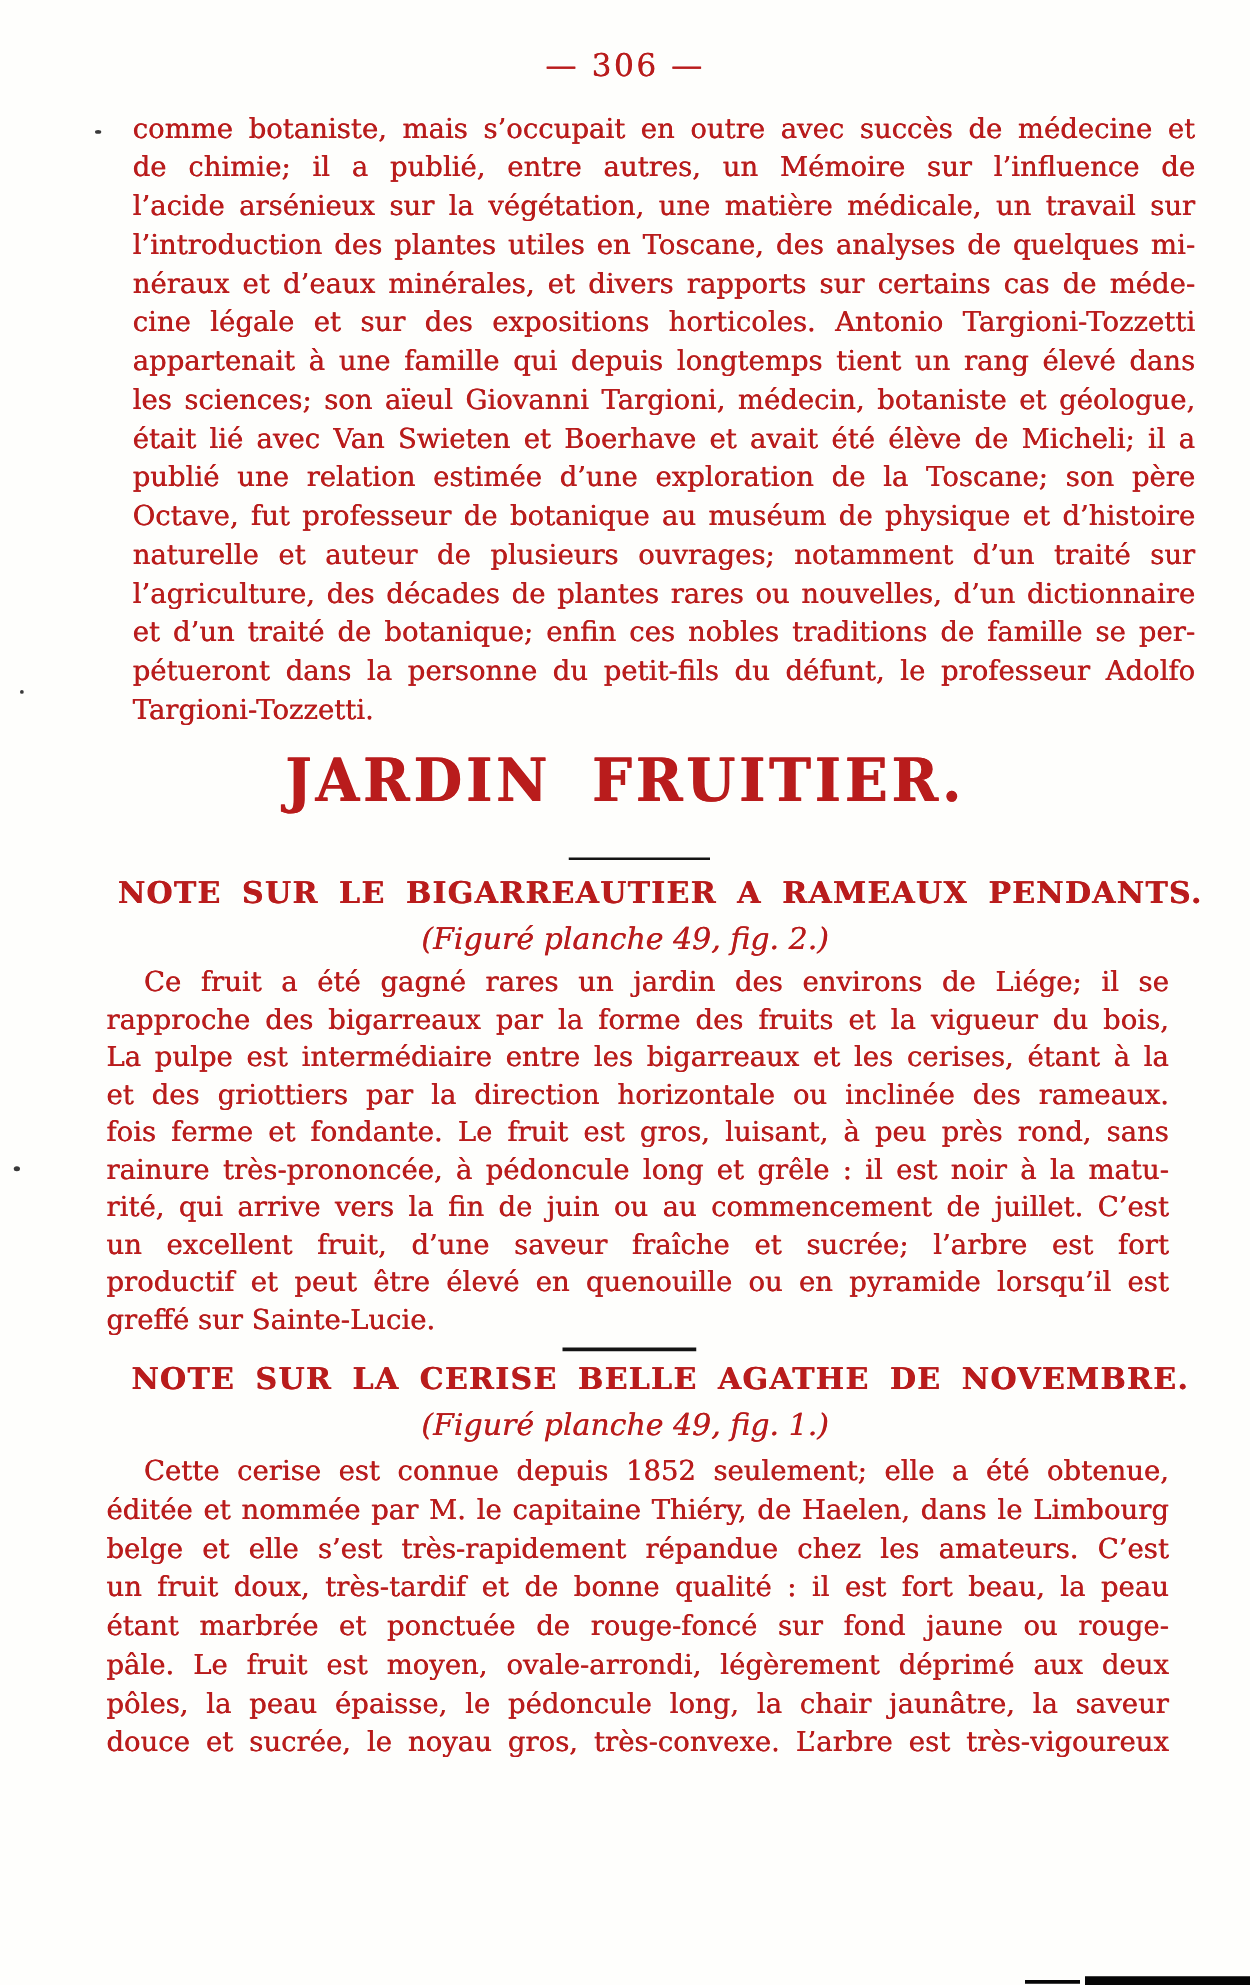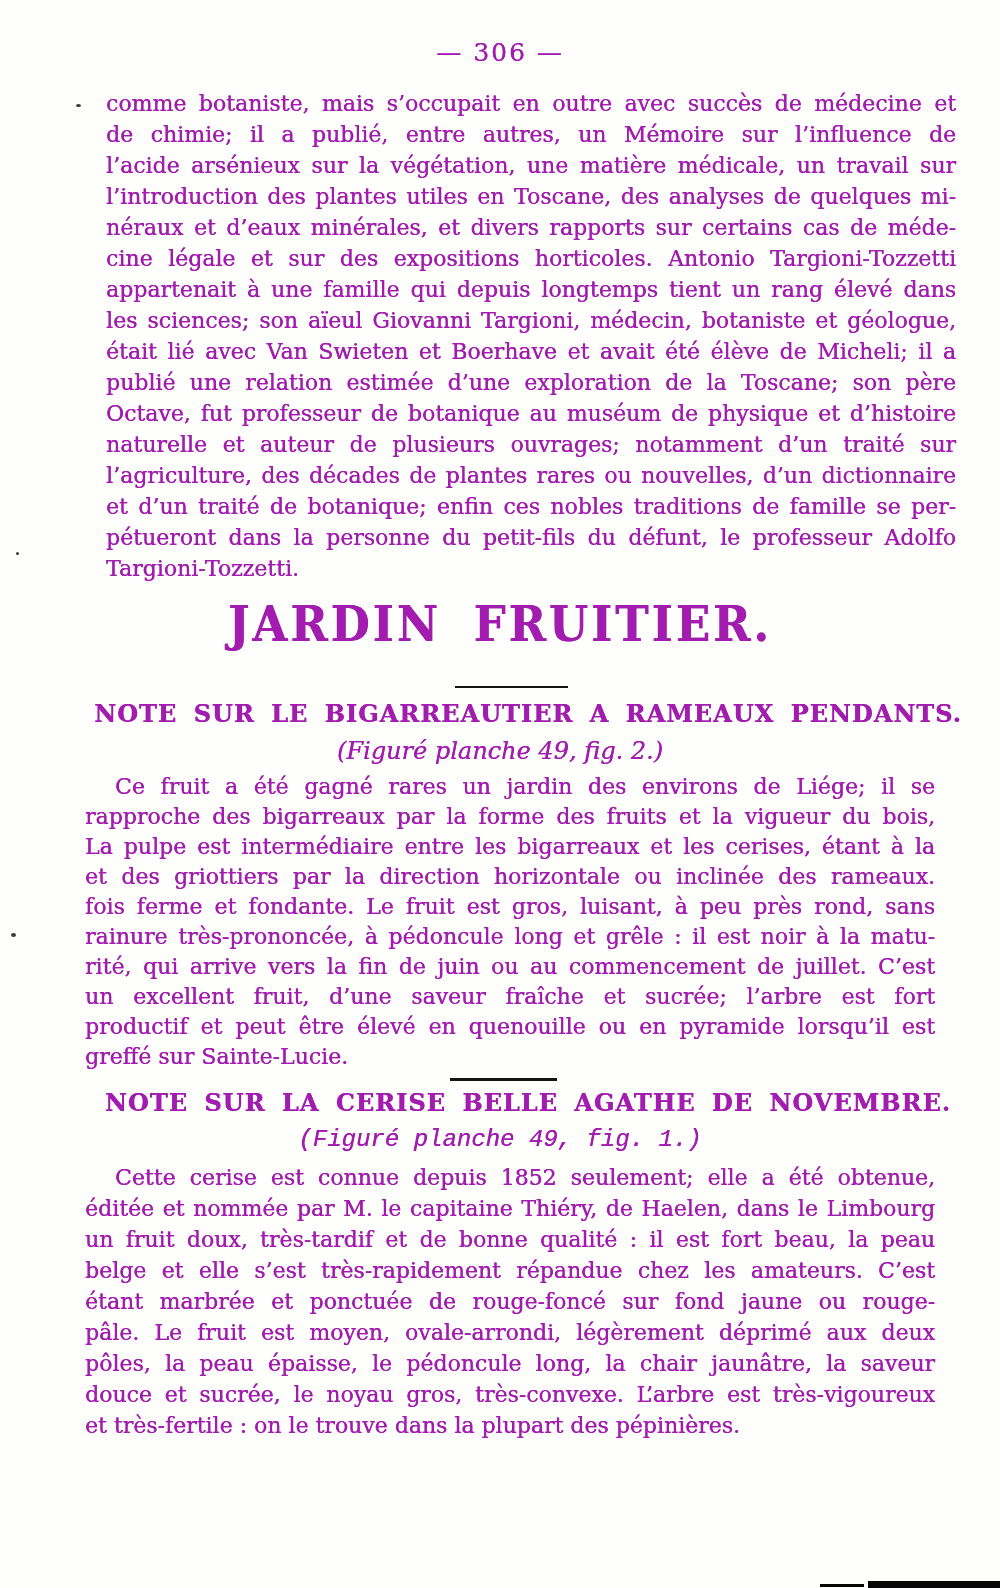--- a/index.html
+++ b/index.html
@@ -8,21 +8,21 @@
     background: #e8e8e4;
   }
   .page {
     position: relative;
     width: 1000px;
     height: 1588px;
     margin: 0 auto;
     background: #fefefc;
     overflow: hidden;
     font-family: "DejaVu Serif", "Liberation Serif", serif;
-    color: #a21caf;
+    color: #b91c1c;
   }
   .pagenum {
     position: absolute;
     top: 38px;
     left: 0;
     width: 100%;
     text-align: center;
     font-size: 25px;
     letter-spacing: 2px;
     text-shadow: 0.3px 0 0 currentColor;
@@ -78,21 +78,21 @@
   .figure-ref {
     position: absolute;
     left: 0;
     width: 100%;
     text-align: center;
     font-size: 24px;
     font-style: italic;
     text-shadow: 0.3px 0 0 currentColor;
   }
   #note1-figref { top: 737px; }
-  #note2-figref { top: 1126px; font-family: Liberation Mono, monospace; }
+  #note2-figref { top: 1126px; }
   .rule {
     position: absolute;
     background: #141414;
   }
   #rule-title { top: 686px; left: 455px; width: 113px; height: 2px; }
   #rule-note2 { top: 1078px; left: 450px; width: 107px; height: 3px; }
   .speck {
     position: absolute;
     background: #3a3a3a;
     border-radius: 50%;
@@ -170,25 +170,24 @@
 
   <div class="rule" id="rule-note2"></div>
 
   <div class="note-heading" id="note2-heading">NOTE SUR LA CERISE BELLE AGATHE DE NOVEMBRE.</div>
 
   <div class="figure-ref" id="note2-figref">(Figuré planche 49, fig. 1.)</div>
 
   <div class="bodytext" id="cerise-paragraph">
       <div class="tline tline-indent">Cette cerise est connue depuis 1852 seulement; elle a été obtenue,</div>
       <div class="tline">éditée et nommée par M. le capitaine Thiéry, de Haelen, dans le Limbourg</div>
+      <div class="tline">belge et elle s’est très-rapidement répandue chez les amateurs. C’est</div>
       <div class="tline">un fruit doux, très-tardif et de bonne qualité : il est fort beau, la peau</div>
-      <div class="tline">belge et elle s’est très-rapidement répandue chez les amateurs. C’est</div>
       <div class="tline">étant marbrée et ponctuée de rouge-foncé sur fond jaune ou rouge-</div>
       <div class="tline">pâle. Le fruit est moyen, ovale-arrondi, légèrement déprimé aux deux</div>
       <div class="tline">pôles, la peau épaisse, le pédoncule long, la chair jaunâtre, la saveur</div>
       <div class="tline">douce et sucrée, le noyau gros, très-convexe. L’arbre est très-vigoureux</div>
-      <div class="tline tline-last">et très-fertile : on le trouve dans la plupart des pépinières.</div>
     </div>
 
   <div class="scan-edge-dash"></div>
   <div class="scan-edge-bar"></div>
 
 </div>
 
 </body></html>

